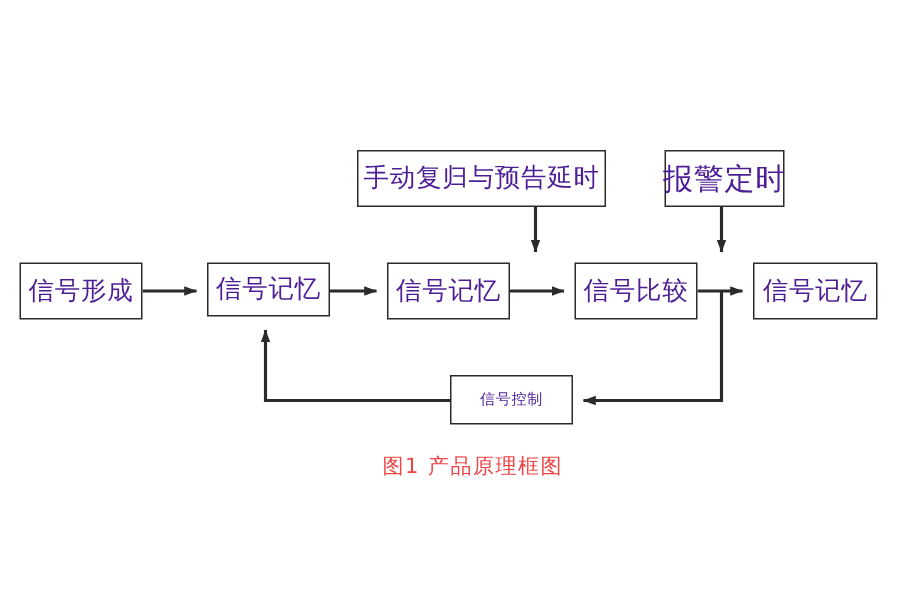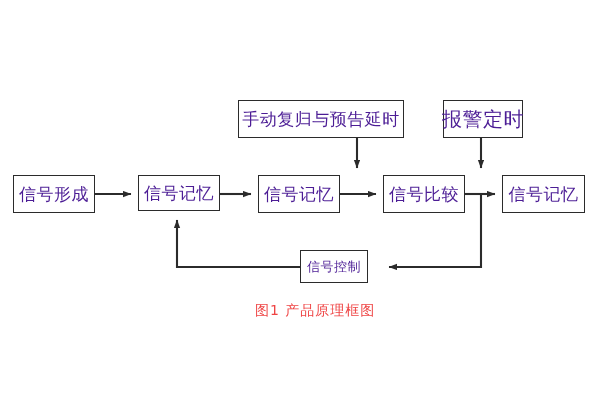--- a/index.html
+++ b/index.html
@@ -79,19 +79,19 @@
   </div>
 
   <div class="node" style="left:238px;top:100px;width:166px;height:38px;font-size:17px;">
     <span>手动复归与预告延时</span>
   </div>
 
   <div class="node" style="left:443px;top:100px;width:80px;height:38px;font-size:20px;">
     <span>报警定时</span>
   </div>
 
-  <div class="node" style="left:300px;top:250px;width:68px;height:33px;font-size:13px;">
+  <div class="node" style="left:300px;top:250px;width:82px;height:33px;font-size:10px;">
     <span>信号控制</span>
   </div>
 
   <div class="caption" style="left:255px;top:302px;font-size:14px;">图1 产品原理框图</div>
 
 </div>
 
 </body></html>

